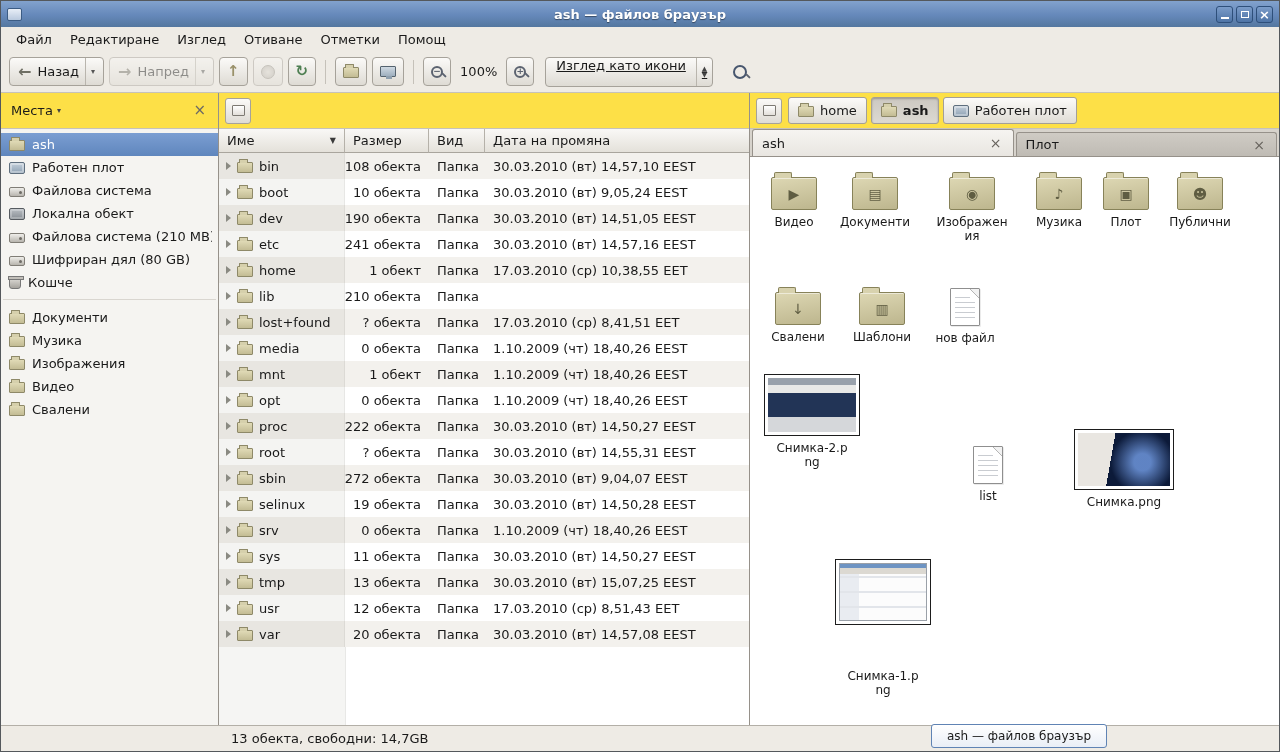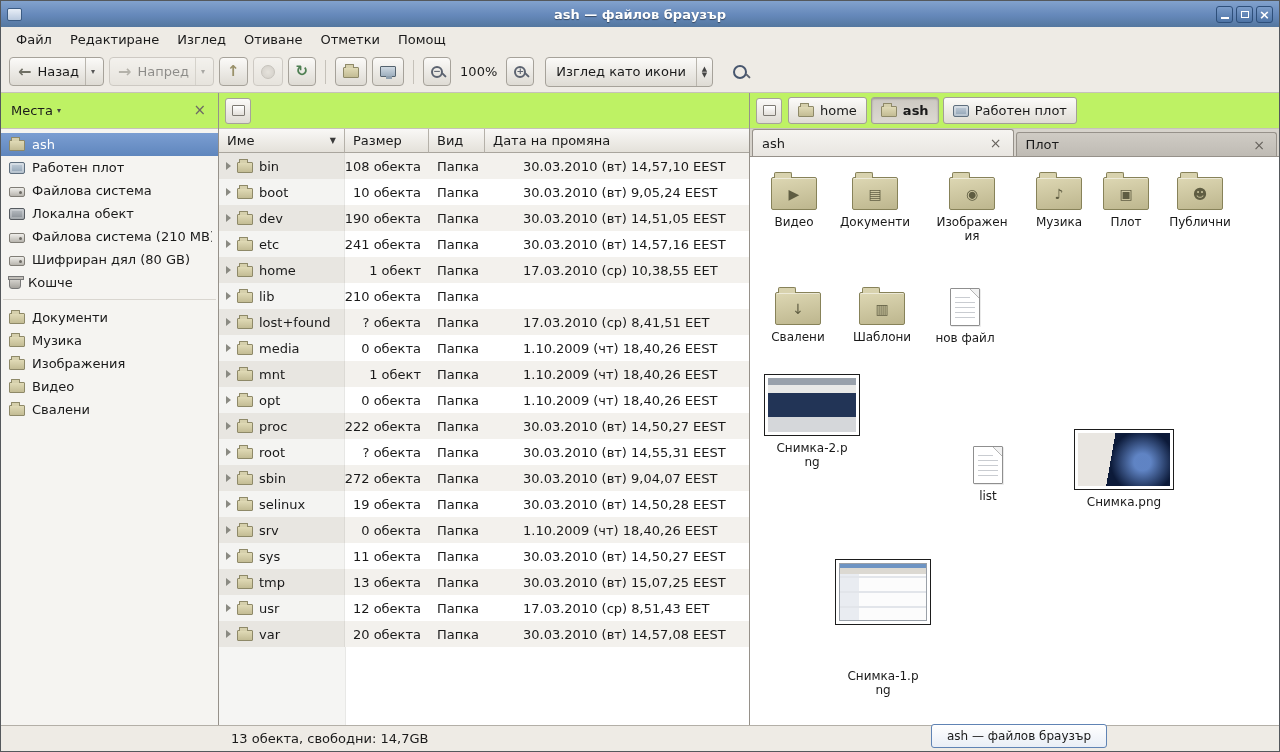--- a/index.html
+++ b/index.html
@@ -28,27 +28,27 @@
   .tb-btn.disabled { opacity:.45; }
   .arrow-ico { font-size:16px; font-weight:bold; color:#6f6f64; line-height:1; }
   .chev { font-size:8px; color:#555; border-left:1px solid #b9b5ad; padding-left:5px; align-self:stretch; display:flex; align-items:center; }
   .up-ico { font-size:15px; font-weight:bold; color:#9a916a; line-height:1; }
   .stop-ico { width:14px; height:14px; border-radius:50%; background:radial-gradient(#dcd9d2,#b2aea6); border:1px solid #96928a; display:inline-block; }
   .reload-ico { font-size:15px; font-weight:bold; color:#4e7f52; line-height:1; }
   .tb-sep { width:1px; height:24px; background:#c5c1b9; margin:0 4px; flex:none; }
   .mag { position:relative; width:12px; height:12px; border:2px solid #5c6370; border-radius:50%; display:inline-flex; align-items:center; justify-content:center; font-size:9px; font-weight:bold; color:#5c6370; line-height:1; flex:none; }
   .mag::after { content:''; position:absolute; width:6px; height:2px; background:#5c6370; right:-6px; bottom:0; transform:rotate(45deg); border-radius:1px; }
   .zoom-level { padding:0 4px; }
-  .view-select { display:inline-flex; align-items:center; height:30px; border:1px solid #a6a29a; border-radius:4px; background:linear-gradient(#fbfaf8,#dedbd4); margin-left:6px; }
+  .view-select { display:inline-flex; height:30px; border:1px solid #a6a29a; border-radius:4px; background:linear-gradient(#fbfaf8,#dedbd4); margin-left:6px;text-decoration:underline; }
   .view-value { padding:0 10px; min-width:148px; }
   .spin { display:flex; flex-direction:column; align-items:center; justify-content:center; border-left:1px solid #b9b5ad; align-self:stretch; padding:0 5px; font-size:7px; line-height:6px; color:#444; }
 
   
   .main { flex:1; display:flex; min-height:0; }
-  .pane-head { height:36px; flex:none; display:flex; align-items:center; padding:0 6px; background:#bef264; border-bottom:1px solid #c6c2ba; }
+  .pane-head { height:36px; flex:none; display:flex; align-items:center; padding:0 6px; background:#fde047; border-bottom:1px solid #c6c2ba; }
   .mini-pane-btn { width:26px; height:26px; border:1px solid #a6a29a; border-radius:3px; background:linear-gradient(#fbfaf8,#dedbd4); display:flex; align-items:center; justify-content:center; flex:none; }
   .pane-glyph { width:13px; height:11px; border:1px solid #7d7a73; background:linear-gradient(#fff,#e3e0da); border-radius:1px; display:block; }
 
   
   .sidebar { width:218px; flex:none; display:flex; flex-direction:column; border-right:1px solid #96918a; background:#f5f4f1; min-height:0; }
   .sidebar-head { justify-content:flex-start; gap:4px; padding-left:10px; }
   .places-chev { font-size:8px; color:#444; }
   .pane-close { margin-left:auto; color:#6d6a64; font-size:15px; padding:0 6px; line-height:1; }
   .sidebar-list { flex:1; overflow:hidden; padding-top:4px; }
   .side-item { position:relative; display:flex; align-items:center; gap:7px; height:23px; padding:0 6px 0 8px; }
@@ -80,21 +80,21 @@
   .th-date { flex:1; border-right:none; }
   .sort { font-style:normal; font-size:8px; color:#3a3a3a; }
   .tree-body { flex:1; position:relative; overflow:hidden; background:#fff; }
   .tree-body::before { content:''; position:absolute; left:0; top:0; bottom:0; width:126px; background:rgba(60,50,20,.05); border-right:1px solid rgba(0,0,0,.05); }
   .tree-row { position:relative; display:flex; height:26px; background:#fff; }
   .tree-row:nth-of-type(odd) { background:#f3f1ed; }
   .cell { display:flex; align-items:center; padding:0 8px; height:26px; overflow:hidden; white-space:nowrap; }
   .cell-name { width:126px; flex:none; gap:6px; padding-left:7px; background:rgba(60,50,20,.055); border-right:1px solid rgba(0,0,0,.05); }
   .cell-size { width:84px; flex:none; justify-content:flex-end; }
   .cell-type { width:56px; flex:none; }
-  .cell-date { flex:1;margin-left:30px; }
+  .cell-date { flex:1; }
   .expander { width:0; height:0; border-left:5px solid #8a8a82; border-top:4px solid transparent; border-bottom:4px solid transparent; flex:none; }
 
   
   .rightpane { flex:1; display:flex; flex-direction:column; background:#fff; min-height:0; }
   .crumb-head { gap:6px; }
   .crumbs { display:flex; align-items:center; gap:4px; }
   .crumb { display:inline-flex; align-items:center; gap:6px; height:27px; padding:0 9px; border:1px solid #a39f97; border-radius:3px; background:linear-gradient(#fcfbf9,#dfdcd5); font-family:inherit; font-size:13px; color:#1a1a1a; }
   .crumb.active { background:linear-gradient(#ccc8c1,#dcd9d2); box-shadow:inset 0 1px 2px rgba(0,0,0,.25); font-weight:bold; }
   .tabbar { height:28px; flex:none; display:flex; align-items:flex-end; background:#d7d3cc; border-bottom:1px solid #96918a; padding:0 1px; }
   .tab { flex:1; display:flex; align-items:center; gap:6px; height:24px; margin:0 1px; padding:0 9px; background:linear-gradient(#cfcbc4,#bfbbb4); border:1px solid #96918a; border-bottom:none; border-radius:3px 3px 0 0; }

